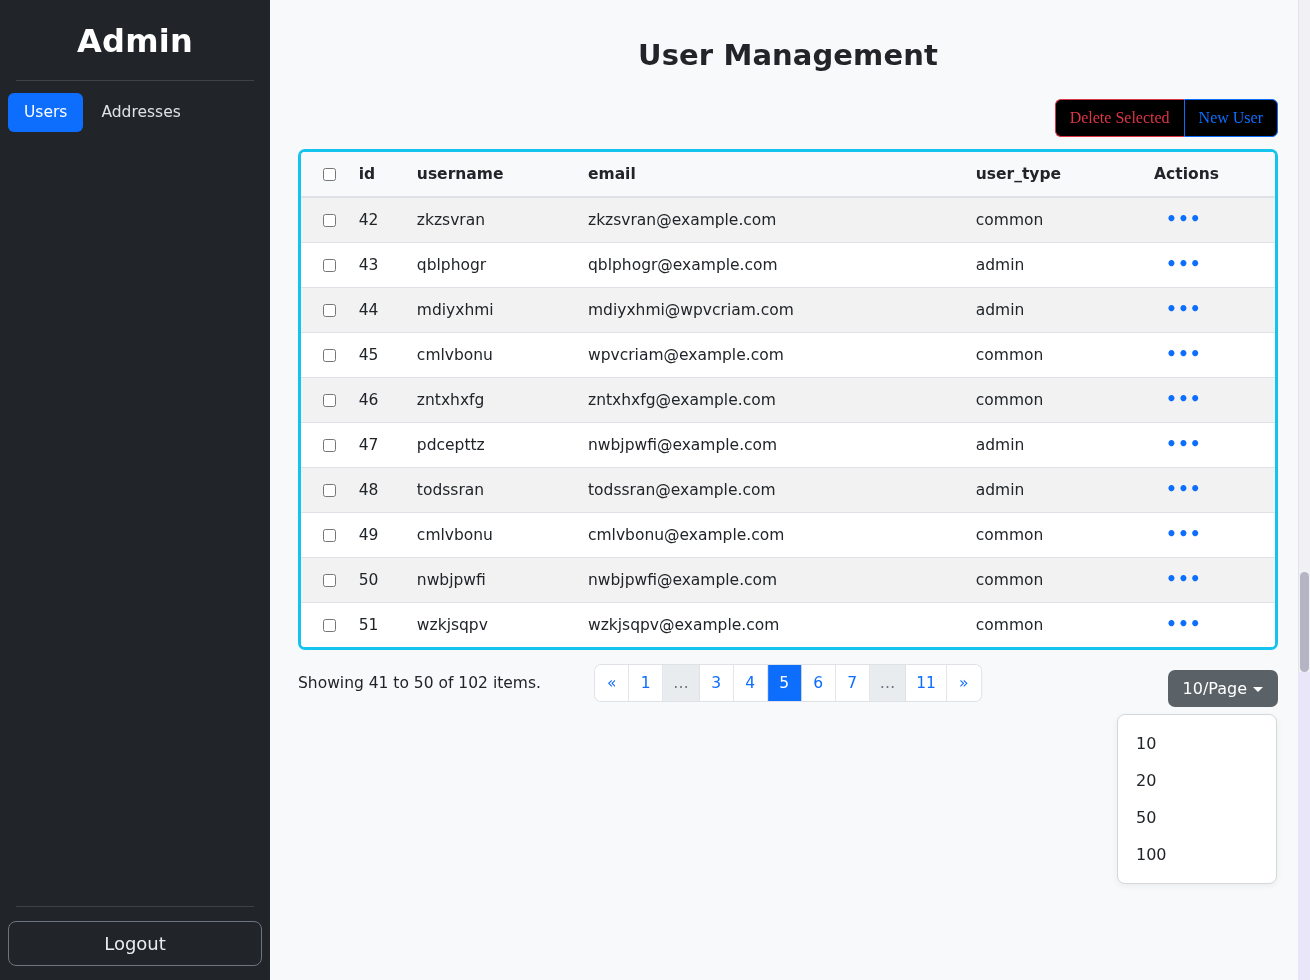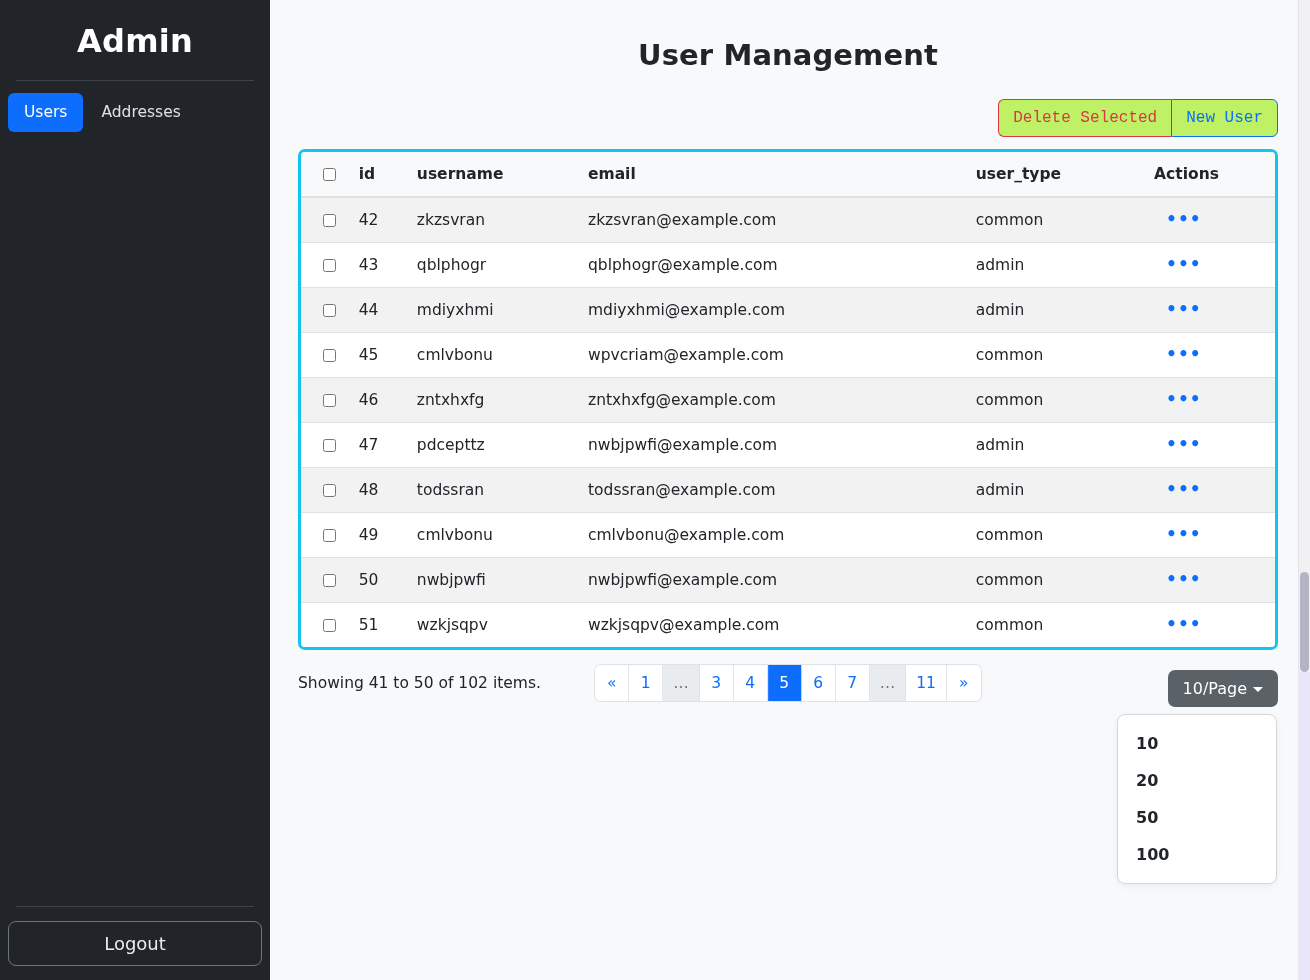--- a/index.html
+++ b/index.html
@@ -89,25 +89,25 @@
     letter-spacing: .1px;
   }
 
   .toolbar {
     display: flex;
     justify-content: flex-end;
     margin-top: 27px;
   }
   .btn-group { display: inline-flex; }
   .btn {
-    font-family: Liberation Mono, monospace;
+    font-family: Liberation Serif, serif;
     font-size: 16px;
     line-height: 1.4;
     padding: 7px 14px;
-    background: #bef264;
+    background: #000000;
     cursor: pointer;
   }
   .btn-danger-outline {
     color: #dc3545;
     border: 1px solid #dc3545;
     border-right: none;
     border-radius: 6px 0 0 6px;
   }
   .btn-primary-outline {
     color: #0d6efd;
@@ -247,21 +247,20 @@
   .dropdown-menu {
     position: absolute;
     top: 44px;
     right: 1px;
     width: 160px;
     background: #ffffff;
     border: 1px solid #d5d8db;
     border-radius: 8px;
     padding: 10px 0;
     box-shadow: 0 2px 6px rgba(0,0,0,.06);
-    font-weight: bold;
   }
   .dropdown-item {
     display: block;
     padding: 9px 18px;
     font-size: 16px;
     color: #212529;
     cursor: pointer;
     white-space: nowrap;
   }
 
@@ -349,21 +348,21 @@
               <td class="col-id">43</td>
               <td class="col-user">qblphogr</td>
               <td class="col-email">qblphogr@example.com</td>
               <td class="col-type">admin</td>
               <td class="col-act"><button class="dots-btn">•••</button></td>
             </tr>
             <tr>
               <td class="col-chk"><input type="checkbox" style=""></td>
               <td class="col-id">44</td>
               <td class="col-user">mdiyxhmi</td>
-              <td class="col-email">mdiyxhmi@example.com</td>
+              <td class="col-email">mdiyxhmi@wpvcriam.com</td>
               <td class="col-type">admin</td>
               <td class="col-act"><button class="dots-btn">•••</button></td>
             </tr>
             <tr>
               <td class="col-chk"><input type="checkbox" style=""></td>
               <td class="col-id">45</td>
               <td class="col-user">cmlvbonu</td>
               <td class="col-email">wpvcriam@example.com</td>
               <td class="col-type">common</td>
               <td class="col-act"><button class="dots-btn">•••</button></td>

